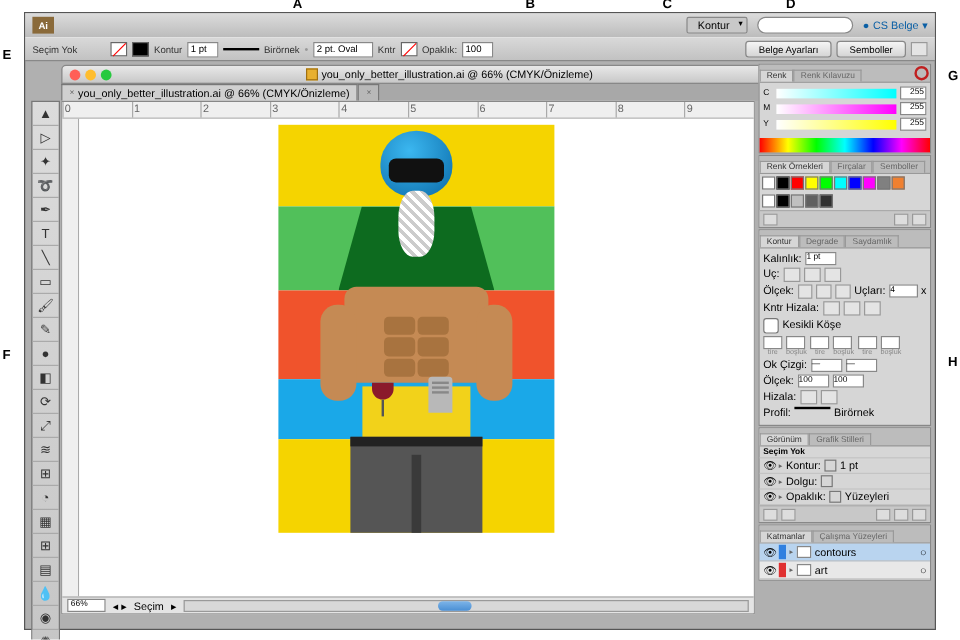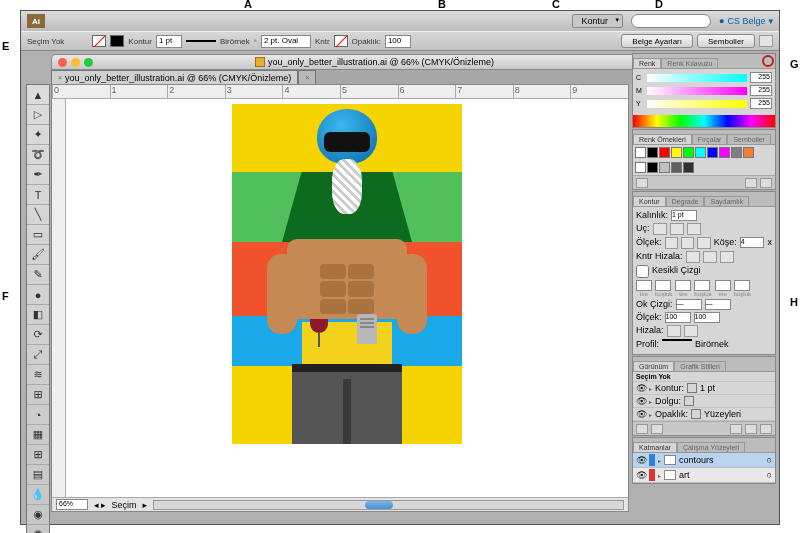--- a/index.html
+++ b/index.html
@@ -335,33 +335,33 @@
             <span>Uç:</span>
             <span class="icon-btn"></span>
             <span class="icon-btn"></span>
             <span class="icon-btn"></span>
           </div>
         <div class="row">
             <span>Ölçek:</span>
             <span class="icon-btn"></span>
             <span class="icon-btn"></span>
             <span class="icon-btn"></span>
-            <span>Köşe:</span>
+            <span>Uçları:</span>
             <span class="mini-input">4</span>
             <span>x</span>
           </div>
         <div class="row">
             <span>Kntr Hizala:</span>
             <span class="icon-btn"></span>
             <span class="icon-btn"></span>
             <span class="icon-btn"></span>
           </div>
         <div class="row">
             <input type="checkbox" style="">
-            <span>Kesikli Çizgi</span>
+            <span>Kesikli Köşe</span>
           </div>
         <div class="row" id="dash-row">
             <div>
               <div class="mini-input" style="width:16px"></div>
               <div style="font-size:6px;color:#888;text-align:center">tire</div>
             </div>
             <div>
               <div class="mini-input" style="width:16px"></div>
               <div style="font-size:6px;color:#888;text-align:center">boşluk</div>
             </div>

